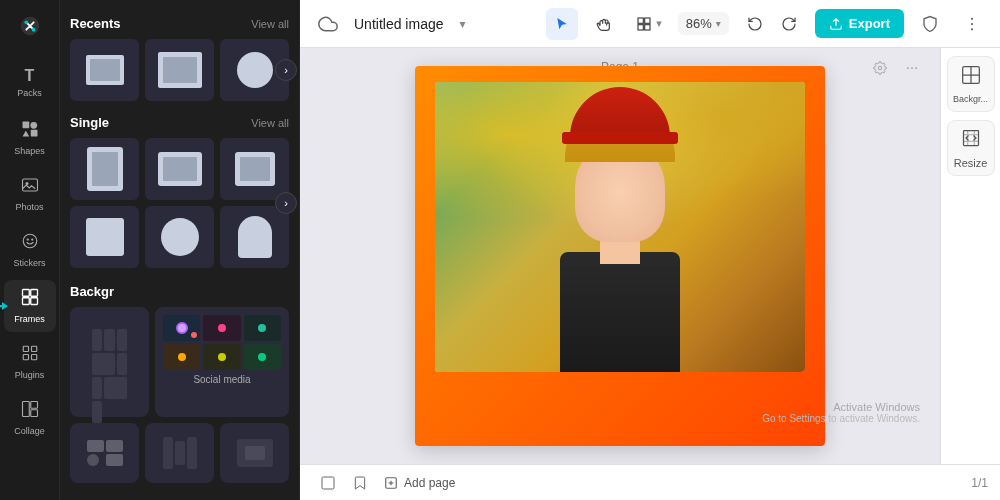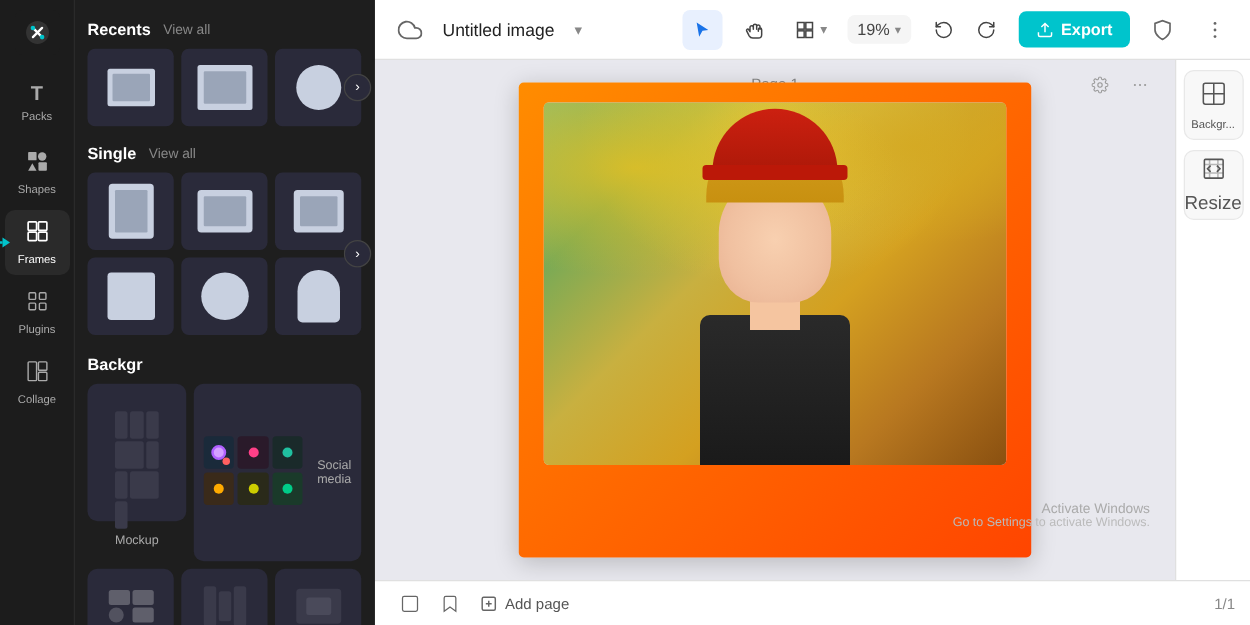--- a/index.html
+++ b/index.html
@@ -41,20 +41,21 @@
       overflow-y: auto;
       padding: 12px 10px;
       border-right: 1px solid #2a2a2a;
     }
     .panels-sidebar::-webkit-scrollbar { width: 4px; }
     .panels-sidebar::-webkit-scrollbar-track { background: #1e1e1e; }
     .panels-sidebar::-webkit-scrollbar-thumb { background: #444; border-radius: 2px; }
 
     .section-header {
       display: flex;
+      justify-content: space-between;
       align-items: center;
       margin-bottom: 8px;
       margin-top: 4px;
       gap: 10px;
     }
     .section-title {
       color: #fff;
       font-size: 13px;
       font-weight: 600;
     }
@@ -405,21 +406,42 @@
       <svg width="18" height="18" viewBox="0 0 24 24" fill="#aaa">
         <rect x="2" y="2" width="9" height="9" rx="1"></rect>
         <circle cx="17" cy="7" r="4.5"></circle>
         <polygon points="2,22 11,22 6.5,14"></polygon>
         <rect x="13" y="13" width="9" height="9" rx="1"></rect>
       </svg>
     </span>
     <span class="label">Shapes</span>
   </div>
 
-
+  <div class="nav-item">
+    <span class="icon">
+      <svg width="18" height="18" viewBox="0 0 24 24" fill="#aaa">
+        <rect x="2" y="4" width="20" height="16" rx="2" stroke="#aaa" stroke-width="1.5" fill="none"></rect>
+        <circle cx="8" cy="10" r="2"></circle>
+        <path d="M2 17 l5-5 4 4 3-3 5 4" stroke="#aaa" stroke-width="1.5" fill="none"></path>
+      </svg>
+    </span>
+    <span class="label">Photos</span>
+  </div>
+
+  <div class="nav-item">
+    <span class="icon">
+      <svg width="18" height="18" viewBox="0 0 24 24" fill="#aaa">
+        <circle cx="12" cy="12" r="9" stroke="#aaa" stroke-width="1.5" fill="none"></circle>
+        <path d="M8 14 Q12 18 16 14" stroke="#aaa" stroke-width="1.5" fill="none" stroke-linecap="round"></path>
+        <circle cx="9" cy="10" r="1.5" fill="#aaa"></circle>
+        <circle cx="15" cy="10" r="1.5" fill="#aaa"></circle>
+      </svg>
+    </span>
+    <span class="label">Stickers</span>
+  </div>
 
   <div class="nav-item active frames-nav-item" style="position:relative;">
     <div class="blue-arrow">
       <div class="blue-arrow-line"></div>
       <div class="blue-arrow-head"></div>
     </div>
     <span class="icon">
       <svg width="18" height="18" viewBox="0 0 24 24" fill="none" stroke="#fff" stroke-width="1.8">
         <rect x="2" y="2" width="9" height="9" rx="1"></rect>
         <rect x="13" y="2" width="9" height="9" rx="1"></rect>
@@ -520,21 +542,21 @@
         <div style="background:#3a3a4a;height:22px;border-radius:2px;"></div>
         <div style="background:#3a3a4a;height:22px;border-radius:2px;grid-column:span 2;"></div>
         <div style="background:#3a3a4a;height:22px;border-radius:2px;"></div>
         <div style="background:#3a3a4a;height:22px;border-radius:2px;"></div>
         <div style="background:#3a3a4a;height:22px;border-radius:2px;grid-column:span 2;"></div>
         <div style="background:#3a3a4a;height:22px;border-radius:2px;"></div>
       </div>
       <span style="color:#aaa;font-size:10px;">Mockup</span>
     </div>
 
-    <div style="grid-column:span 2;background:#2a2a3a;border-radius:8px;padding:8px;cursor:pointer;display:flex;flex-direction:row;align-items:center;height:142px;text-align:right;">
+    <div style="grid-column:span 2;background:#2a2a3a;border-radius:8px;padding:8px;cursor:pointer;display:flex;flex-direction:column;align-items:center;height:110px;text-align:right;">
       <div style="display:grid;grid-template-columns:repeat(3,1fr);gap:3px;width:100%;margin-bottom:4px;">
         <div style="background:#1a2a3a;border-radius:3px;height:26px;display:flex;align-items:center;justify-content:center;position:relative;">
           <div style="width:12px;height:12px;border-radius:50%;background:#d4a0ff;border:2px solid #b060ff;"></div>
           <div style="position:absolute;bottom:3px;right:3px;width:6px;height:6px;border-radius:50%;background:#ff6060;"></div>
         </div>
         <div style="background:#2a1a2a;border-radius:3px;height:26px;display:flex;align-items:center;justify-content:center;">
           <div style="width:8px;height:8px;border-radius:50%;background:#ff4088;"></div>
         </div>
         <div style="background:#1a2a2a;border-radius:3px;height:26px;display:flex;align-items:center;justify-content:center;">
           <div style="width:8px;height:8px;border-radius:50%;background:#20c0a0;"></div>
@@ -609,21 +631,21 @@
       <svg width="16" height="16" viewBox="0 0 24 24" fill="none" stroke="#444" stroke-width="1.8">
         <rect x="3" y="3" width="8" height="8"></rect>
         <rect x="13" y="3" width="8" height="8"></rect>
         <rect x="3" y="13" width="8" height="8"></rect>
         <rect x="13" y="13" width="8" height="8"></rect>
       </svg>
       <span style="font-size:11px;color:#888;">▾</span>
     </div>
 
     <div class="zoom-control">
-      <span>19%</span>
+      <span>86%</span>
       <span style="font-size:10px;color:#888;">▾</span>
     </div>
 
     <div class="undo-redo">
       <div class="tool-btn" title="Undo">
         <svg width="16" height="16" viewBox="0 0 24 24" fill="none" stroke="#444" stroke-width="1.8">
           <path d="M3 12a9 9 0 1 0 9-9 9.75 9.75 0 0 0-6.74 2.74L3 8" stroke-linecap="round"></path>
           <polyline points="3 3 3 8 8 8" stroke-linecap="round" stroke-linejoin="round"></polyline>
         </svg>
       </div>
@@ -721,21 +743,21 @@
         <span style="font-size:9px;color:#555;">Backgr...</span>
       </div>
       <div class="right-panel-btn">
         <span class="r-icon">
           <svg width="20" height="20" viewBox="0 0 24 24" fill="none" stroke="#555" stroke-width="1.5">
             <rect x="3" y="3" width="18" height="18" rx="1"></rect>
             <path d="M8 3v18M16 3v18M3 8h18M3 16h18" opacity="0.4"></path>
             <path d="M15 9l3 3-3 3M9 9L6 12l3 3"></path>
           </svg>
         </span>
-        <span style="font-size:15px;color:#555;">Resize</span>
+        <span style="font-size:11px;color:#555;">Resize</span>
       </div>
     </div>
   </div>
 
   <div class="bottom-bar">
     <div class="bottom-btn">
       <svg width="16" height="16" viewBox="0 0 24 24" fill="none" stroke="#666" stroke-width="1.5">
         <rect x="3" y="3" width="18" height="18" rx="2"></rect>
       </svg>
     </div>

